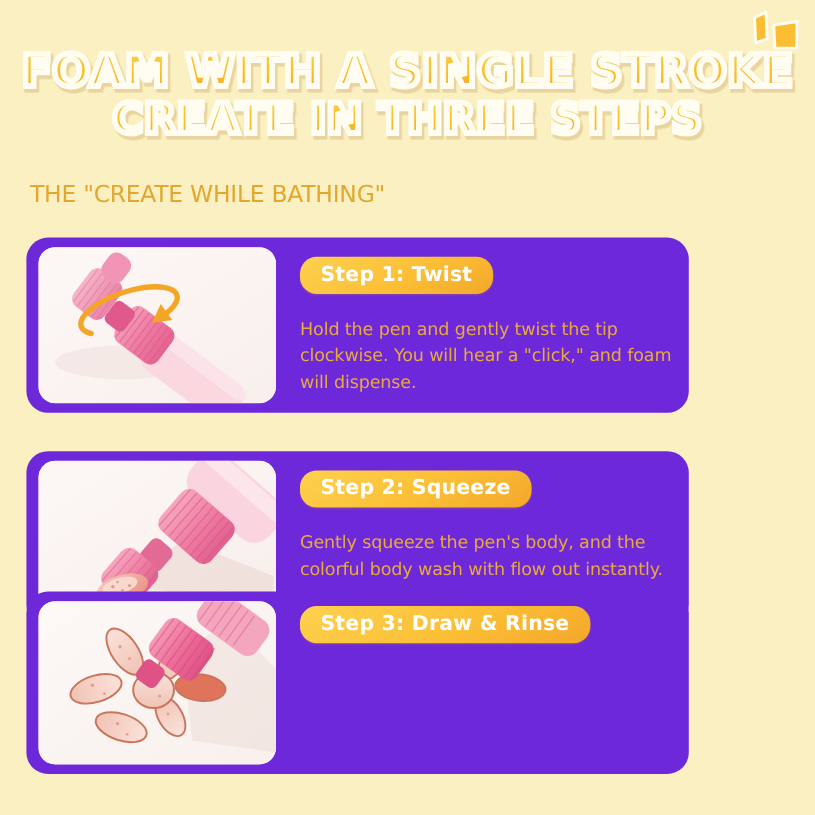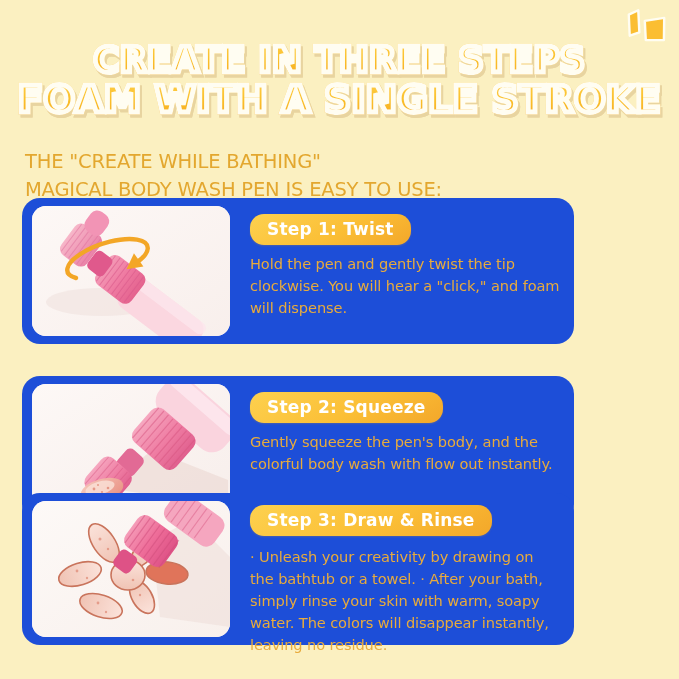--- a/index.html
+++ b/index.html
@@ -65,21 +65,21 @@
     line-height: 28px;
     letter-spacing: -0.2px;
   }
   .subtitle div { white-space: nowrap; }
 
   
   .card {
     position: absolute;
     left: 22px;
     width: 552px;
-    background: #1d4ed8;
+    background: #6d28d9;
     border-radius: 18px;
   }
   .card.c1 { top: 198px; height: 146px; }
   .card.c2 { top: 376px; height: 146px; }
   .card.c3 { top: 493px; height: 152px; }
 
   .photo {
     position: absolute;
     left: 10px;
     top: 8px;
@@ -110,21 +110,21 @@
     color: #ffffff;
     font-family: "DejaVu Sans", sans-serif;
     font-weight: bold;
     font-size: 17px;
     letter-spacing: 0.2px;
     line-height: 20px;
     box-shadow: 0 1px 2px rgba(205,150,50,0.25);
   }
 
   .body-text {
-    margin-top: 8px;
+    margin-top: 19px;
     color: #e8ab3c;
     font-family: "DejaVu Sans", sans-serif;
     font-size: 14.6px;
     line-height: 22px;
     letter-spacing: -0.1px;
     max-width: 412px;
   }
   .c3 .body-text { margin-top: 10px; max-width: 420px; }
 </style>
 </head>
@@ -133,27 +133,26 @@
 <div class="burst">
   <svg viewBox="0 0 46 42" xmlns="http://www.w3.org/2000/svg">
     <g stroke="#fffdf2" stroke-width="2.4" stroke-linejoin="round">
       <path d="M8 6 L18 3 L16 25 L6 27 Z" fill="#fbbe32" transform="rotate(-8 12 15)"></path>
       <path d="M22 14 L41 9 L43 31 L25 33 Z" fill="#fbbe32" transform="rotate(6 33 21)"></path>
     </g>
   </svg>
 </div>
 
 <div class="title-block">
+  <div class="title-line l1">FOAM WITH A SINGLE STROKE</div>
   <div class="title-line l2">CREATE IN THREE STEPS</div>
-  <div class="title-line l1">FOAM WITH A SINGLE STROKE</div>
 </div>
 
 <div class="subtitle">
   <div>THE "CREATE WHILE BATHING"</div>
-  <div>MAGICAL BODY WASH PEN IS EASY TO USE:</div>
 </div>
 
 <div class="card c1">
   <div class="photo">
     <svg viewBox="0 0 198 130" xmlns="http://www.w3.org/2000/svg">
       <defs>
         <linearGradient id="bg1" x1="0" y1="0" x2="1" y2="1">
           <stop offset="0" stop-color="#fdf8f6"></stop>
             <stop offset="1" stop-color="#f8efec"></stop>
         </linearGradient>
@@ -359,16 +358,14 @@
             <line x1="142" y1="22" x2="142" y2="56"></line>
         </g>
       </g>
       <g transform="rotate(36 96 60)">
         <rect x="84" y="52" width="20" height="20" rx="5" fill="#de5286"></rect>
       </g>
     </svg>
   </div>
   <div class="content">
     <span class="pill">Step 3:  Draw &amp; Rinse</span>
-    <div class="body-text">· Unleash your creativity by drawing on the bathtub or a towel.
-· After your bath, simply rinse your skin with warm, soapy water. The colors will disappear instantly, leaving no residue.</div>
   </div>
 </div>
 
 </body></html>

